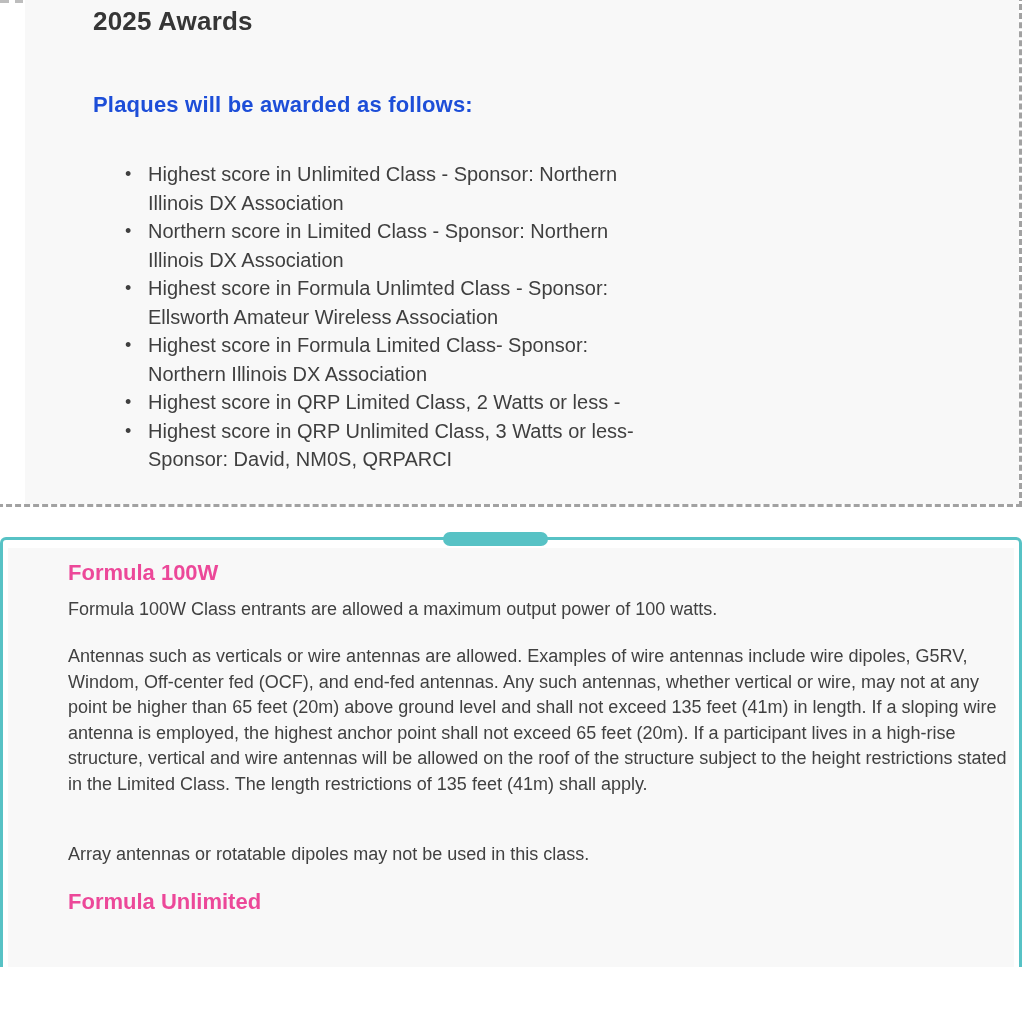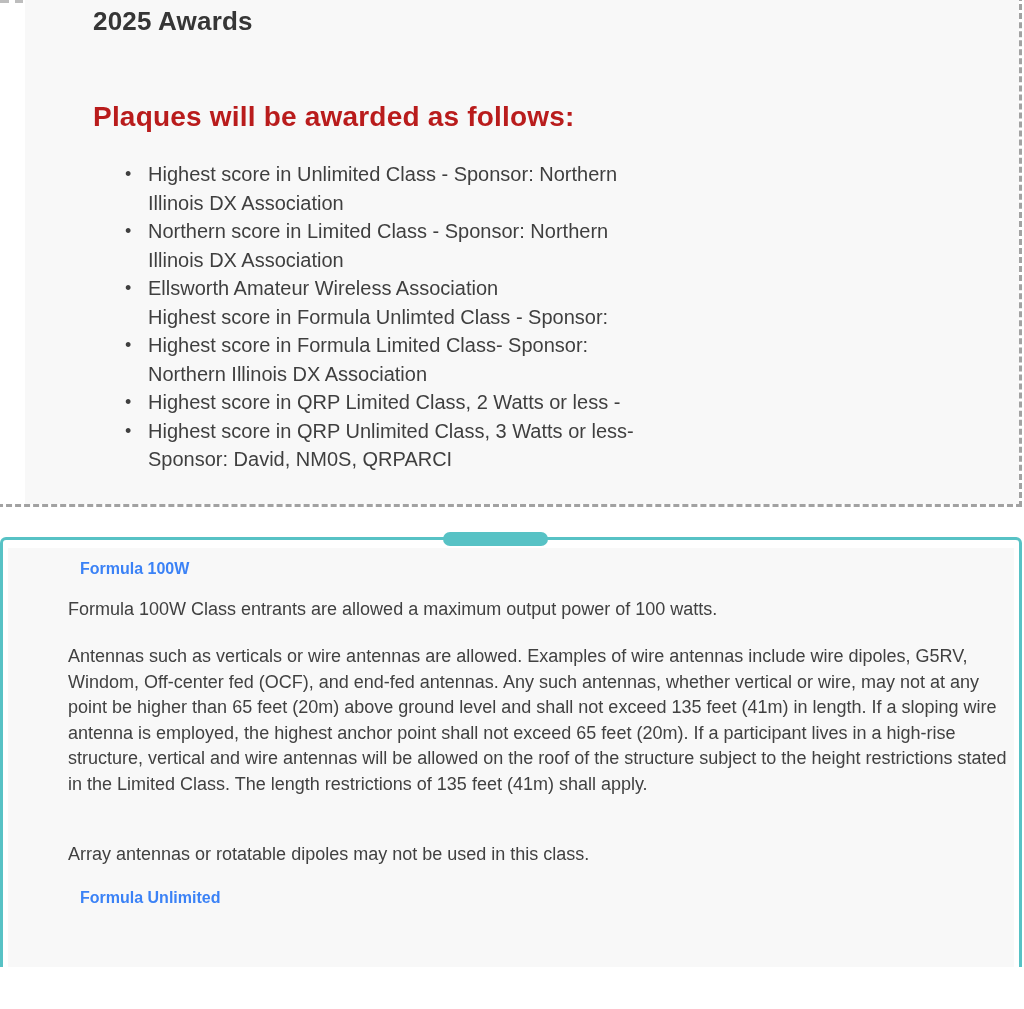--- a/index.html
+++ b/index.html
@@ -52,24 +52,24 @@
     top: 6px;
     font-size: 26px;
     font-weight: bold;
     color: #363636;
     z-index: 4;
     letter-spacing: 0.2px;
   }
   .awards-subtitle {
     position: absolute;
     left: 93px;
-    top: 101px;
-    font-size: 28px;
+    top: 92px;
+    font-size: 22px;
     font-weight: bold;
-    color: #b91c1c;
+    color: #1d4ed8;
     z-index: 4;
     letter-spacing: 0.2px;
   }
   .awards-list {
     position: absolute;
     left: 125px;
     top: 160px;
     width: 640px;
     z-index: 4;
   }
@@ -119,25 +119,24 @@
     left: 8px;
     top: 548px;
     width: 1006px;
     height: 449px;
     background: #f8f8f8;
     z-index: 1;
   }
   .rules-heading {
     position: absolute;
     left: 68px;
-    font-size: 16px;
+    font-size: 22px;
     font-weight: bold;
-    color: #3b82f6;
-    z-index: 4;
-    margin-left: 12px;
+    color: #ec4899;
+    z-index: 4;
   }
   .rules-para {
     position: absolute;
     left: 68px;
     width: 946px;
     font-size: 18px;
     line-height: 25.5px;
     color: #414141;
     z-index: 4;
   }
@@ -166,22 +165,22 @@
       <div>Highest score in Unlimited Class - Sponsor: Northern</div>
       <div>Illinois DX Association</div>
     </div>
     <div class="award-item">
       <span class="bullet">•</span>
       <div>Northern score in Limited Class - Sponsor: Northern</div>
       <div>Illinois DX Association</div>
     </div>
     <div class="award-item">
       <span class="bullet">•</span>
+      <div>Highest score in Formula Unlimted Class - Sponsor:</div>
       <div>Ellsworth Amateur Wireless Association</div>
-      <div>Highest score in Formula Unlimted Class - Sponsor:</div>
     </div>
     <div class="award-item">
       <span class="bullet">•</span>
       <div>Highest score in Formula Limited Class- Sponsor:</div>
       <div>Northern Illinois DX Association</div>
     </div>
     <div class="award-item">
       <span class="bullet">•</span>
       <div>Highest score in QRP Limited Class, 2 Watts or less -</div>
     </div>

